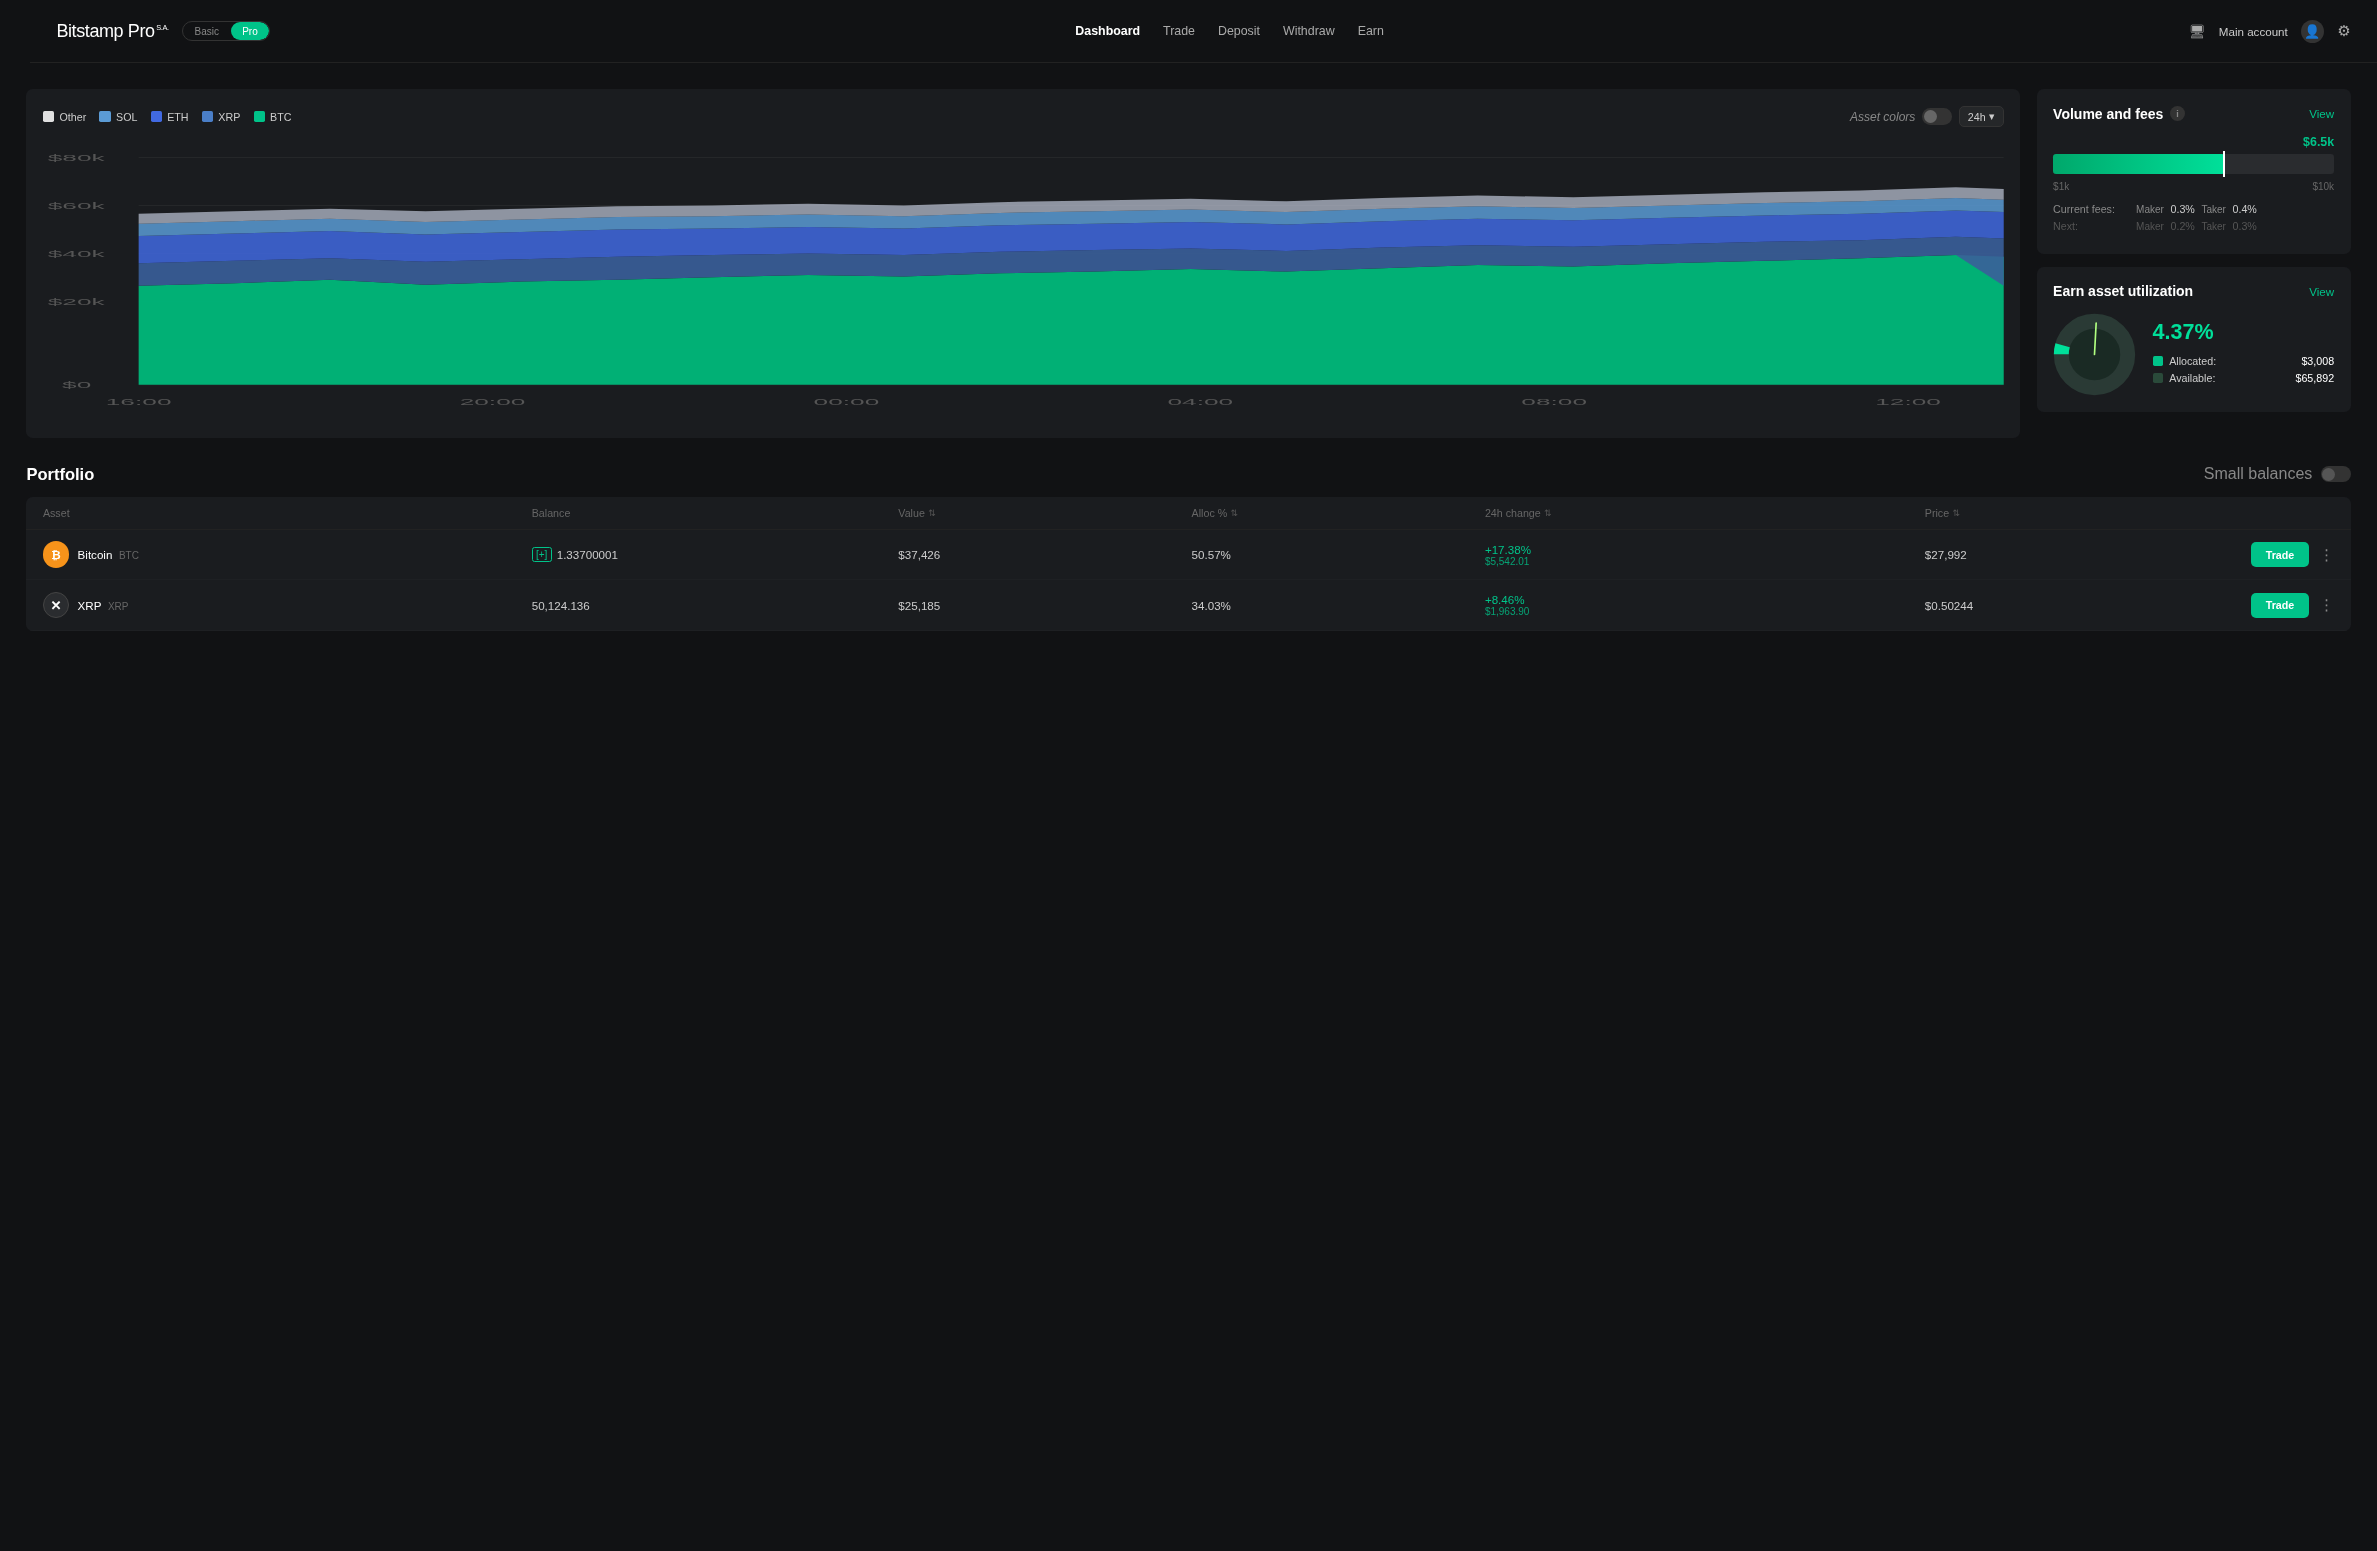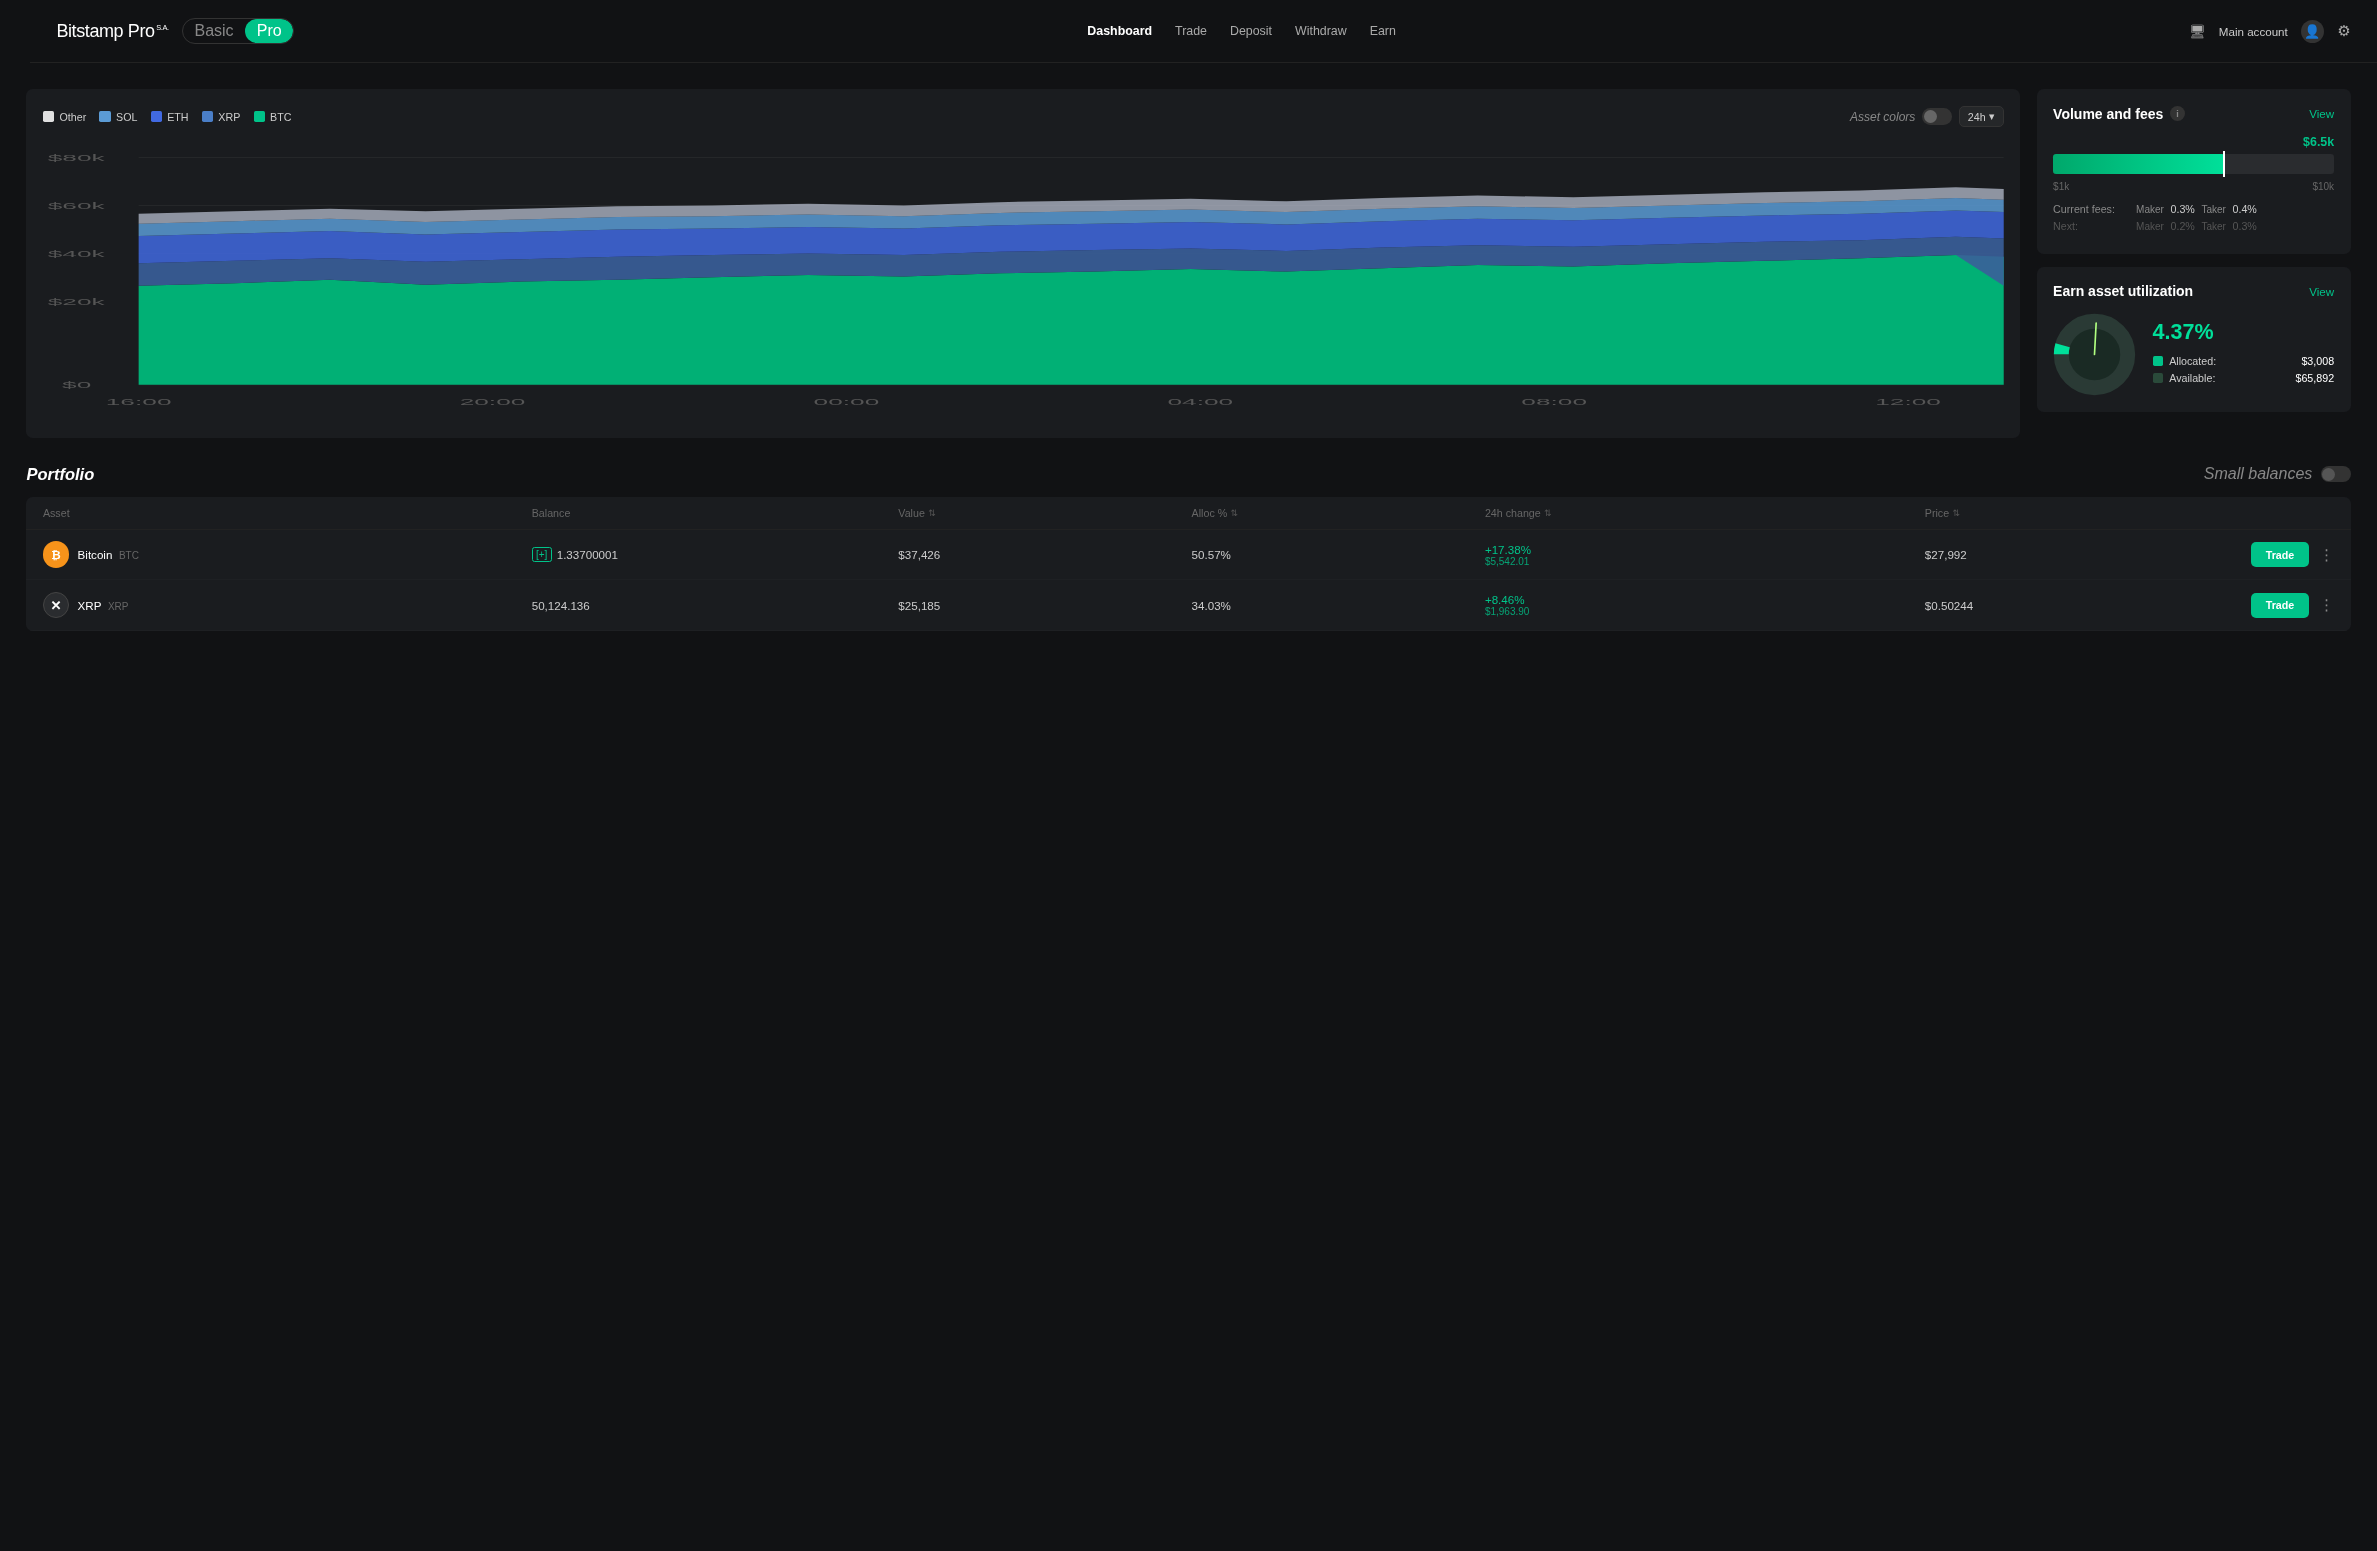--- a/index.html
+++ b/index.html
@@ -45,21 +45,21 @@
     }
     .plan-toggle {
       display: flex;
       border: 0.8px solid #333;
       border-radius: 16.5px;
       overflow: hidden;
       margin-left: 6.6px;
     }
     .plan-btn {
       padding: 3.3px 11.6px;
-      font-size: 16px;
+      font-size: 10px;
       color: #888;
       background: transparent;
       border: none;
       cursor: pointer;
       text-align: center;
     }
     .plan-btn.active {
       background: #00c389;
       color: #fff;
       border-radius: 16.5px;
@@ -417,21 +417,20 @@
 
     
     .portfolio-section {
       margin-top: 6.6px;
     }
     .portfolio-header {
       display: flex;
       justify-content: space-between;
       align-items: center;
       margin-bottom: 13.2px;
-      font-style: italic;
     }
     .portfolio-title {
       font-size: 16.5px;
       font-weight: 600;
       color: #fff;
     }
     .small-balances {
       display: flex;
       align-items: center;
       gap: 8.3px;

